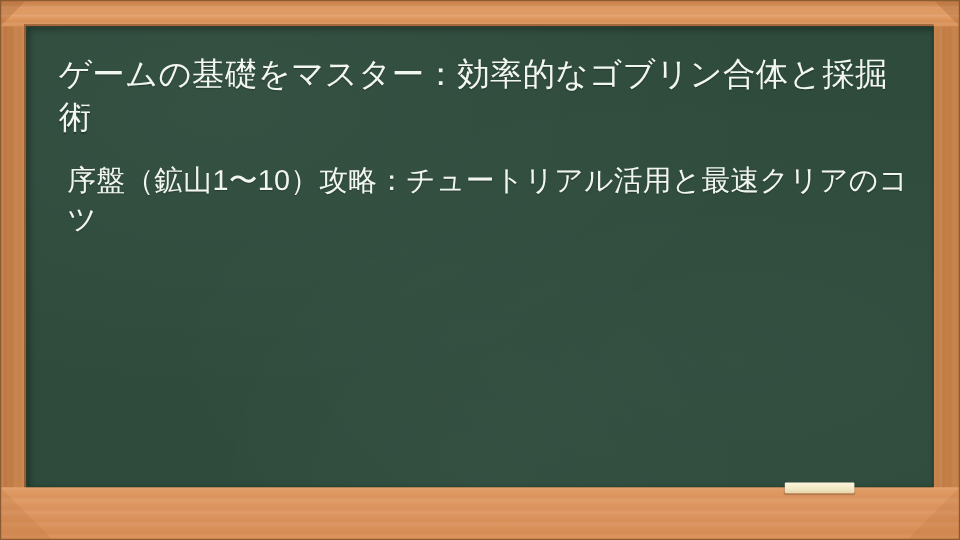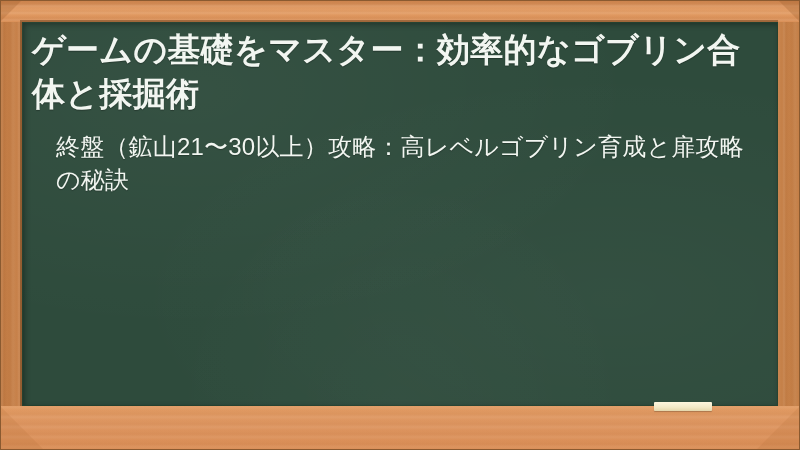--- a/index.html
+++ b/index.html
@@ -127,25 +127,25 @@
   
   #content {
     position: absolute;
     inset: 0;
     padding: 6px 10px 0 8px;
     box-sizing: border-box;
     color: #f2f6f1;
   }
 
   #title {
-    margin: 0;
+    margin: 17px;
     padding: 0 0 0 2px;
-    font-size: 33px;
+    font-size: 27px;
     line-height: 1.33;
-    font-weight: 700;
+    font-weight: 400;
     letter-spacing: 0.3px;
     text-shadow: 0 1px 1px rgba(0,0,0,0.28);
     white-space: pre-line;
   }
 
   #bullet-list {
     list-style: none;
     margin: 14px 0 0 0;
     padding: 0 0 0 26px;
   }
@@ -188,21 +188,21 @@
   <div class="miter" id="miter-br"></div>
 
   <div id="board">
     <div id="board-texture"></div>
 
     <div id="content">
 
       <h1 id="title">ゲームの基礎をマスター：効率的なゴブリン合体と採掘術</h1>
 
       <ul id="bullet-list">
-        <li class="bullet-item">終盤（鉱山21〜30以上）攻略：高レベルゴブリン育成と扉攻略の秘訣</li>
+        <li class="bullet-item">序盤（鉱山1〜10）攻略：チュートリアル活用と最速クリアのコツ</li>
       </ul>
 
     </div>
   </div>
 
   <div id="chalk-stick"></div>
 
   <div id="edge-rim"></div>
 
 </div>

